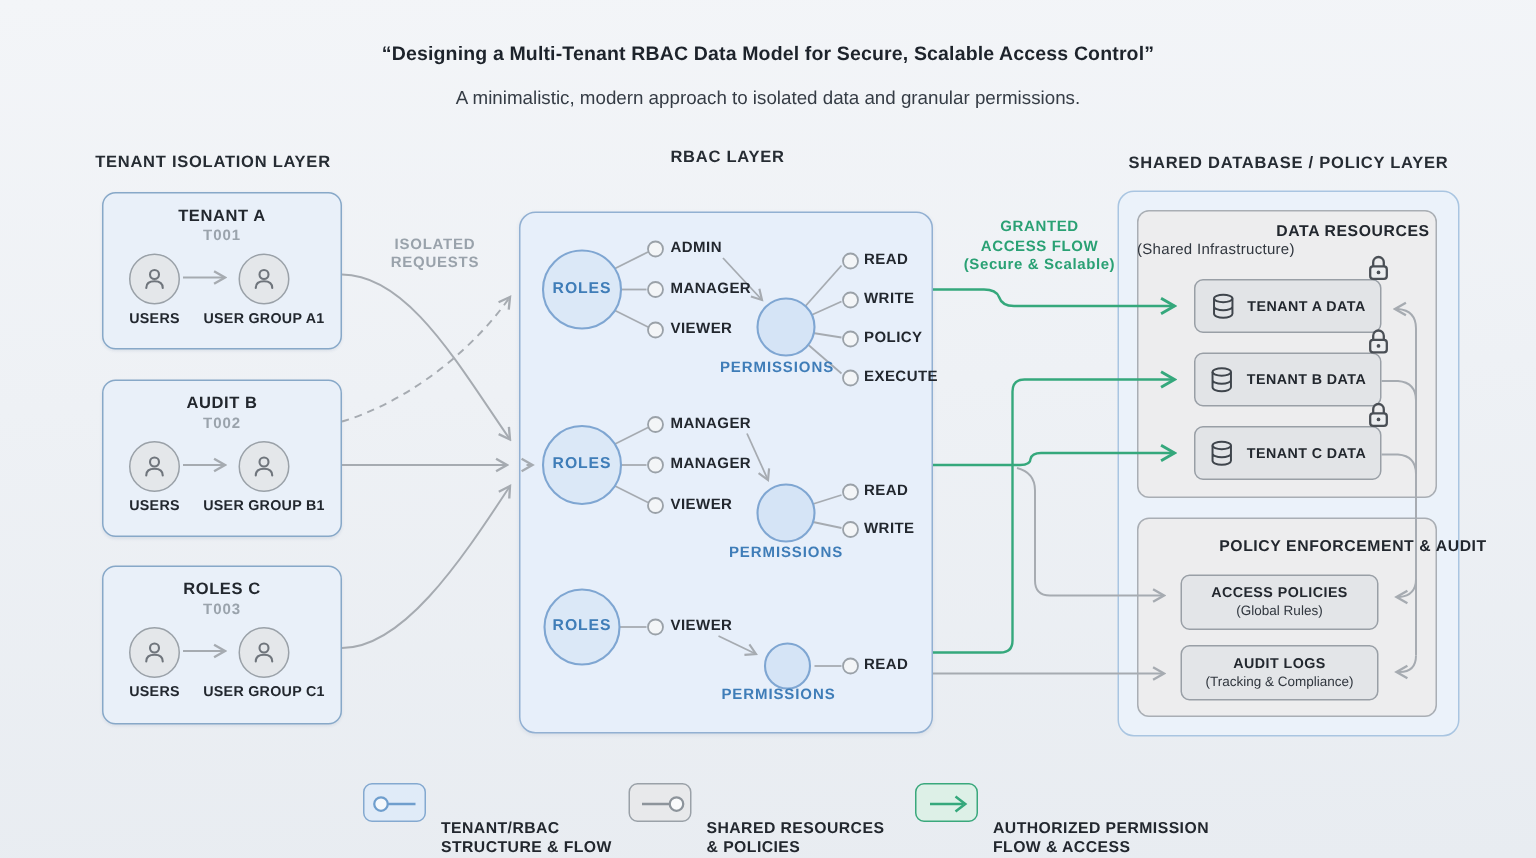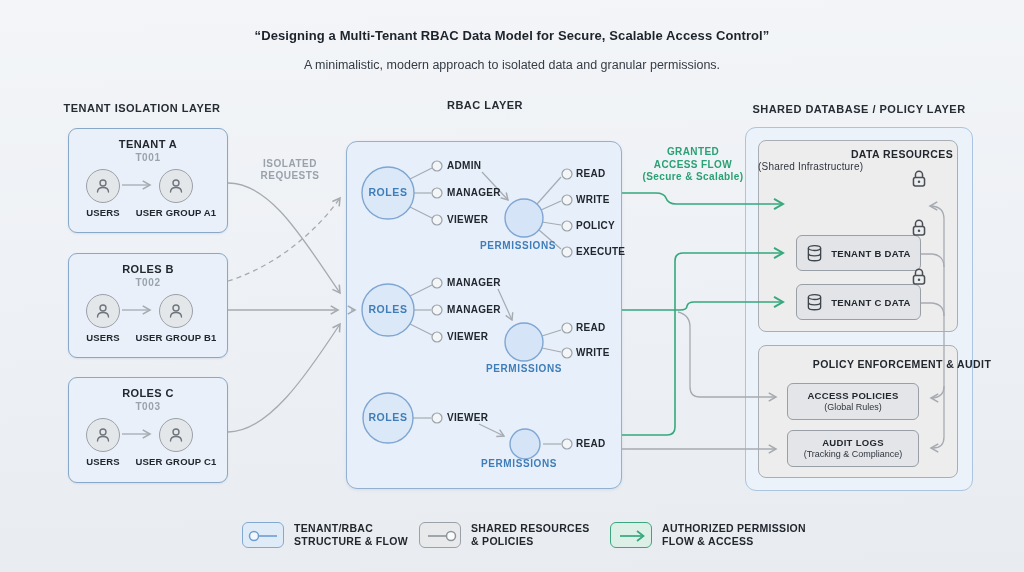--- a/index.html
+++ b/index.html
@@ -28,21 +28,21 @@
   .greenlbl{font-size:10px;font-weight:700;letter-spacing:.4px;color:#2aa174;text-align:center;line-height:12.5px;}
   .drtitle{font-size:10.5px;font-weight:700;letter-spacing:.4px;text-align:center;padding-left:44px;}
   .drsub{font-size:10px;font-weight:400;letter-spacing:.2px;text-align:left;color:#30363e;}
   .itemlbl{font-size:9.5px;font-weight:700;letter-spacing:.3px;}
   .pi-t{font-size:9.5px;font-weight:700;letter-spacing:.3px;}
   .pi-s{font-size:9px;font-weight:400;color:#30363e;}
   .legend-box{position:absolute;width:42px;height:26px;border-radius:6px;box-sizing:border-box;}
   .lg-blue{background:#e0ebf8;border:1.4px solid #84a9d0;}
   .lg-gray{background:#e8e9eb;border:1.4px solid #9aa1a8;}
   .lg-green{background:#ddf0e7;border:1.4px solid #3aa87c;}
-  .legend-txt{position:absolute;font-size:10.5px;font-weight:700;letter-spacing:.3px;line-height:13px;}
+  .legend-txt{position:absolute;font-size:10.5px;font-weight:700;letter-spacing:.3px;line-height:13px;margin-top:24px;}
   .wires{position:absolute;left:0;top:0;z-index:3;pointer-events:none;}
   .z4{z-index:4;}
   .lockwrap{position:absolute;z-index:5;}
 </style>
 </head>
 <body>
 
 <div class="canvas">
 
   <div class="abs ttl" style="top:28px;left:0;">“Designing a Multi-Tenant RBAC Data Model for Secure, Scalable Access Control”</div>
@@ -70,21 +70,21 @@
       <svg width="18" height="18" viewBox="0 0 18 18">
           <circle cx="9" cy="6" r="3" fill="none" stroke="#6f757c" stroke-width="1.4"></circle>
           <path d="M3.5 15 Q3.5 10.5 9 10.5 Q14.5 10.5 14.5 15" fill="none" stroke="#6f757c" stroke-width="1.4" stroke-linecap="round"></path>
         </svg>
     </div>
     <div class="alabel" style="left:4px;top:78px;width:60px;">USERS</div>
     <div class="alabel" style="left:57px;top:78px;width:100px;">USER GROUP A1</div>
   </div>
 
   <div class="box tenant-box" style="left:68px;top:253px;width:160px;height:105px;">
-    <div class="abs tname" style="top:9px;">ROLES B</div>
+    <div class="abs tname" style="top:9px;">AUDIT B</div>
     <div class="abs tcode" style="top:23px;">T002</div>
     <div class="avatar" style="left:17px;top:40px;">
       <svg width="18" height="18" viewBox="0 0 18 18">
           <circle cx="9" cy="6" r="3" fill="none" stroke="#6f757c" stroke-width="1.4"></circle>
           <path d="M3.5 15 Q3.5 10.5 9 10.5 Q14.5 10.5 14.5 15" fill="none" stroke="#6f757c" stroke-width="1.4" stroke-linecap="round"></path>
         </svg>
     </div>
     <div class="avatar" style="left:90px;top:40px;">
       <svg width="18" height="18" viewBox="0 0 18 18">
           <circle cx="9" cy="6" r="3" fill="none" stroke="#6f757c" stroke-width="1.4"></circle>
@@ -107,20 +107,27 @@
     <div class="avatar" style="left:90px;top:40px;">
       <svg width="18" height="18" viewBox="0 0 18 18">
           <circle cx="9" cy="6" r="3" fill="none" stroke="#6f757c" stroke-width="1.4"></circle>
           <path d="M3.5 15 Q3.5 10.5 9 10.5 Q14.5 10.5 14.5 15" fill="none" stroke="#6f757c" stroke-width="1.4" stroke-linecap="round"></path>
         </svg>
     </div>
     <div class="alabel" style="left:4px;top:78px;width:60px;">USERS</div>
     <div class="alabel" style="left:57px;top:78px;width:100px;">USER GROUP C1</div>
   </div>
 
+  <div class="box data-item" style="left:796px;top:186px;width:125px;height:36px;">
+    <svg width="17" height="19" viewBox="0 0 18 20">
+        <ellipse cx="9" cy="4.2" rx="6.5" ry="2.6" fill="none" stroke="#3f454c" stroke-width="1.4"></ellipse>
+        <path d="M2.5 4.2 V15 c0 1.5 2.9 2.7 6.5 2.7 s6.5 -1.2 6.5 -2.7 V4.2 M2.5 9.8 c0 1.5 2.9 2.7 6.5 2.7 s6.5 -1.2 6.5 -2.7" fill="none" stroke="#3f454c" stroke-width="1.4"></path>
+      </svg>
+    <span class="itemlbl">TENANT A DATA</span>
+  </div>
   <div class="box data-item" style="left:796px;top:235px;width:125px;height:36px;">
     <svg width="17" height="19" viewBox="0 0 18 20">
         <ellipse cx="9" cy="4.2" rx="6.5" ry="2.6" fill="none" stroke="#3f454c" stroke-width="1.4"></ellipse>
         <path d="M2.5 4.2 V15 c0 1.5 2.9 2.7 6.5 2.7 s6.5 -1.2 6.5 -2.7 V4.2 M2.5 9.8 c0 1.5 2.9 2.7 6.5 2.7 s6.5 -1.2 6.5 -2.7" fill="none" stroke="#3f454c" stroke-width="1.4"></path>
       </svg>
     <span class="itemlbl">TENANT B DATA</span>
   </div>
   <div class="box data-item" style="left:796px;top:284px;width:125px;height:36px;">
     <svg width="17" height="19" viewBox="0 0 18 20">
         <ellipse cx="9" cy="4.2" rx="6.5" ry="2.6" fill="none" stroke="#3f454c" stroke-width="1.4"></ellipse>

